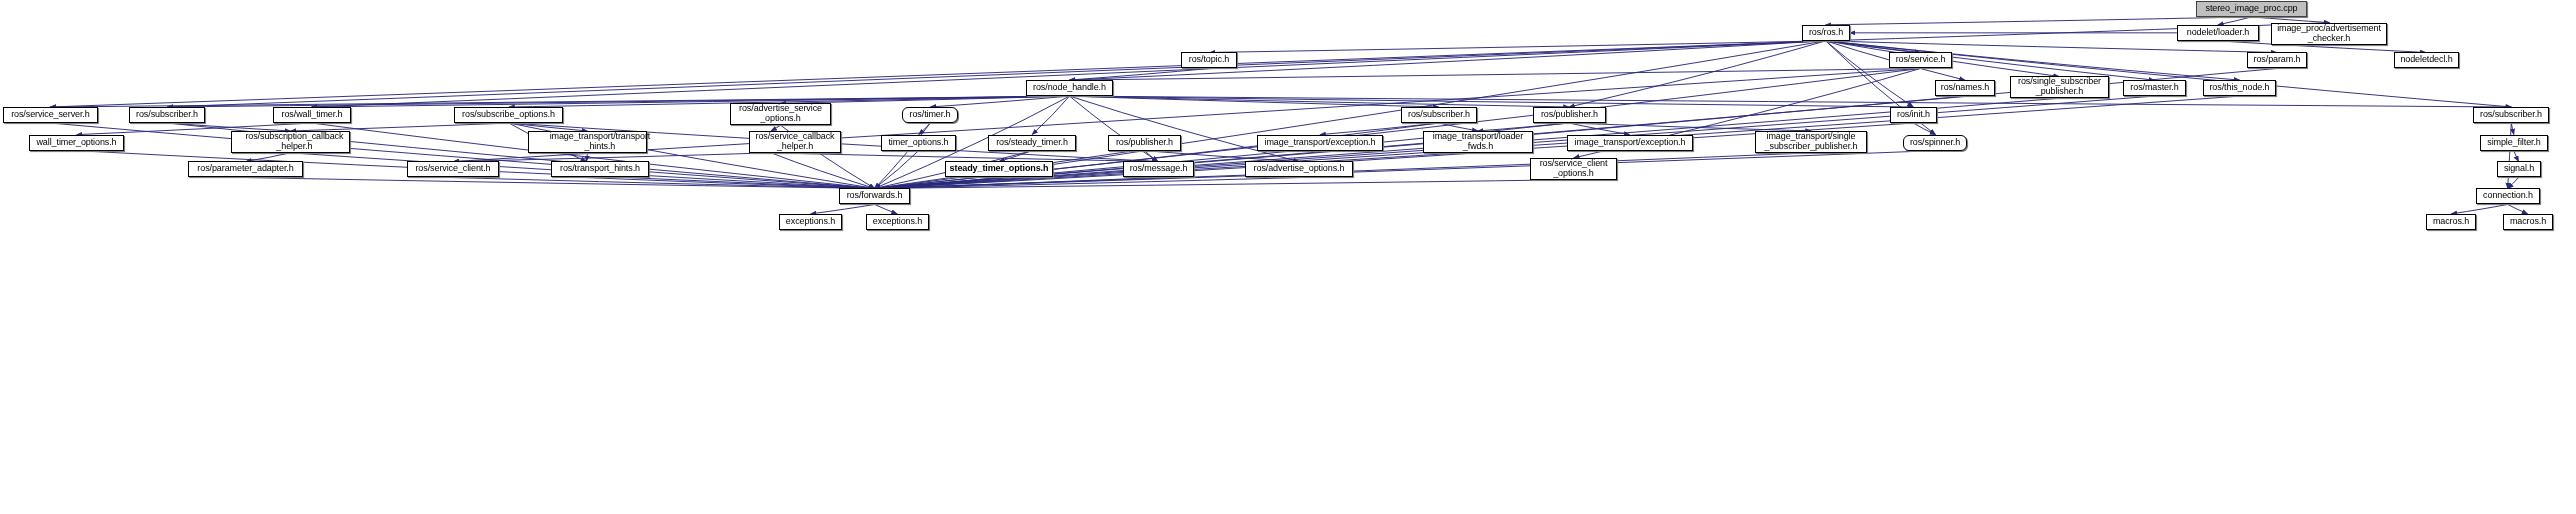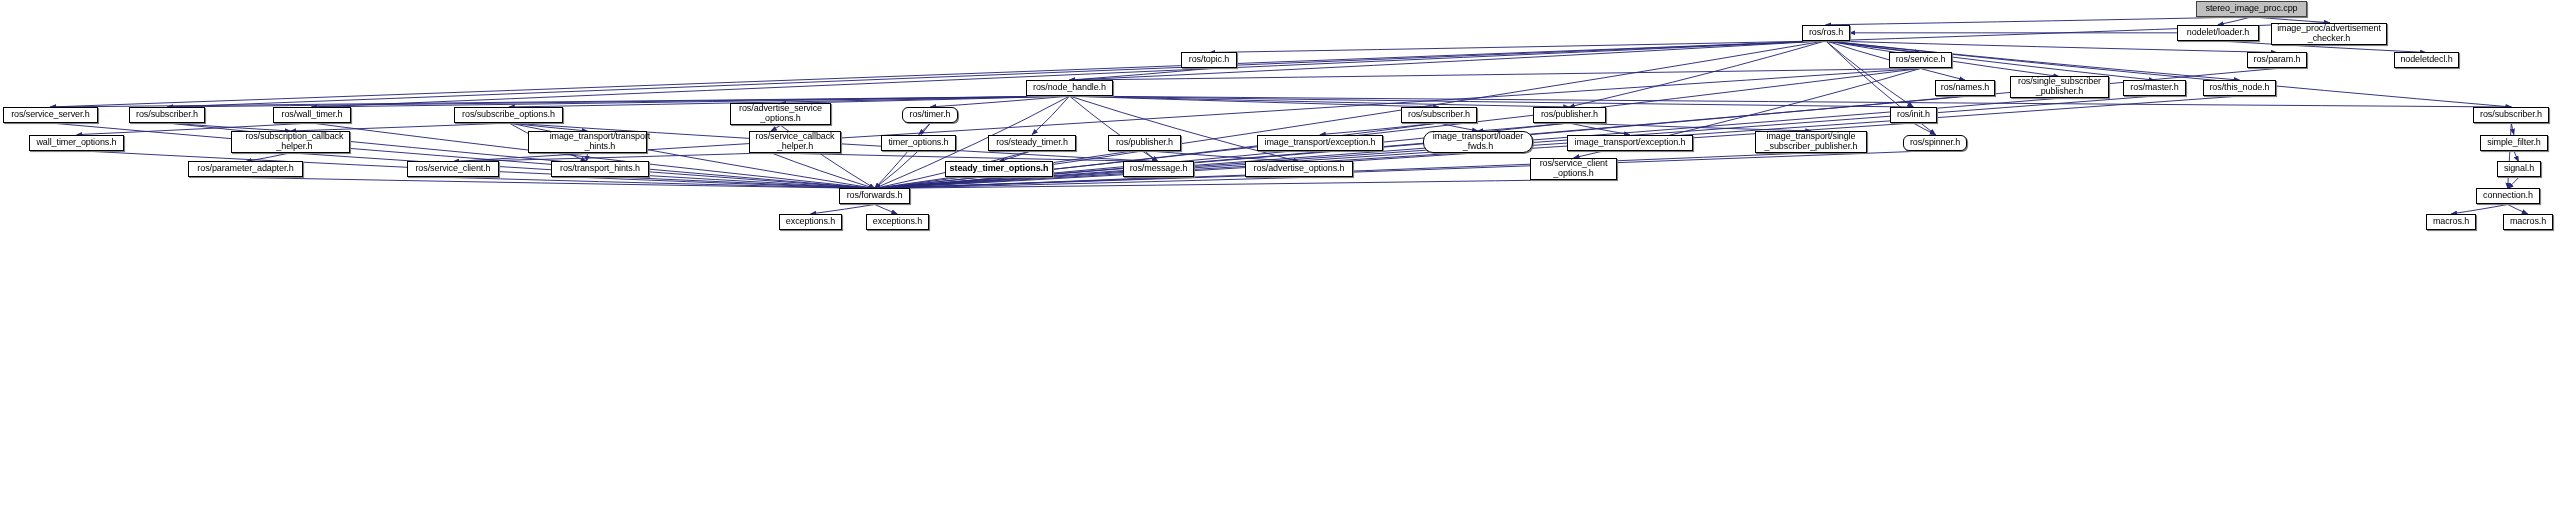--- a/index.html
+++ b/index.html
@@ -189,21 +189,21 @@
       <div class="node" style="left: 231px; top: 131px; width: 119px; height: 22px; padding-left: 10px;">ros/subscription_callback
 _helper.h</div>
       <div class="node" style="left: 528px; top: 131px; width: 119px; height: 22px; padding-left: 27px;">image_transport/transport
 _hints.h</div>
       <div class="node" style="left: 721px; top: 131px; width: 92px; height: 22px; margin-left: 28px;">ros/service_callback
 _helper.h</div>
       <div class="node" style="left: 881px; top: 135px; width: 75px; height: 16px;">timer_options.h</div>
       <div class="node" style="left: 988px; top: 135px; width: 88px; height: 16px;">ros/steady_timer.h</div>
       <div class="node" style="left: 1108px; top: 135px; width: 73px; height: 16px;">ros/publisher.h</div>
       <div class="node" style="left: 1257px; top: 135px; width: 126px; height: 16px;">image_transport/exception.h</div>
-      <div class="node" style="left: 1423px; top: 131px; width: 110px; height: 22px; border-radius: 10px;">image_transport/loader
+      <div class="node" style="left: 1423px; top: 131px; width: 110px; height: 22px;">image_transport/loader
 _fwds.h</div>
       <div class="node" style="left: 1567px; top: 135px; width: 126px; height: 16px;">image_transport/exception.h</div>
       <div class="node" style="left: 1755px; top: 131px; width: 112px; height: 22px;">image_transport/single
 _subscriber_publisher.h</div>
       <div class="node" style="left: 1903px; top: 135px; width: 64px; height: 16px; border-radius: 6px;">ros/spinner.h</div>
       <div class="node" style="left: 2480px; top: 135px; width: 68px; height: 16px;">simple_filter.h</div>
       <div class="node" style="left: 188px; top: 161px; width: 115px; height: 16px;">ros/parameter_adapter.h</div>
       <div class="node" style="left: 407px; top: 161px; width: 92px; height: 16px;">ros/service_client.h</div>
       <div class="node" style="left: 537px; top: 161px; width: 98px; height: 16px; margin-left: 14px;">ros/transport_hints.h</div>
       <div class="node" style="left: 945px; top: 161px; width: 108px; height: 16px; font-weight: bold;">steady_timer_options.h</div>

